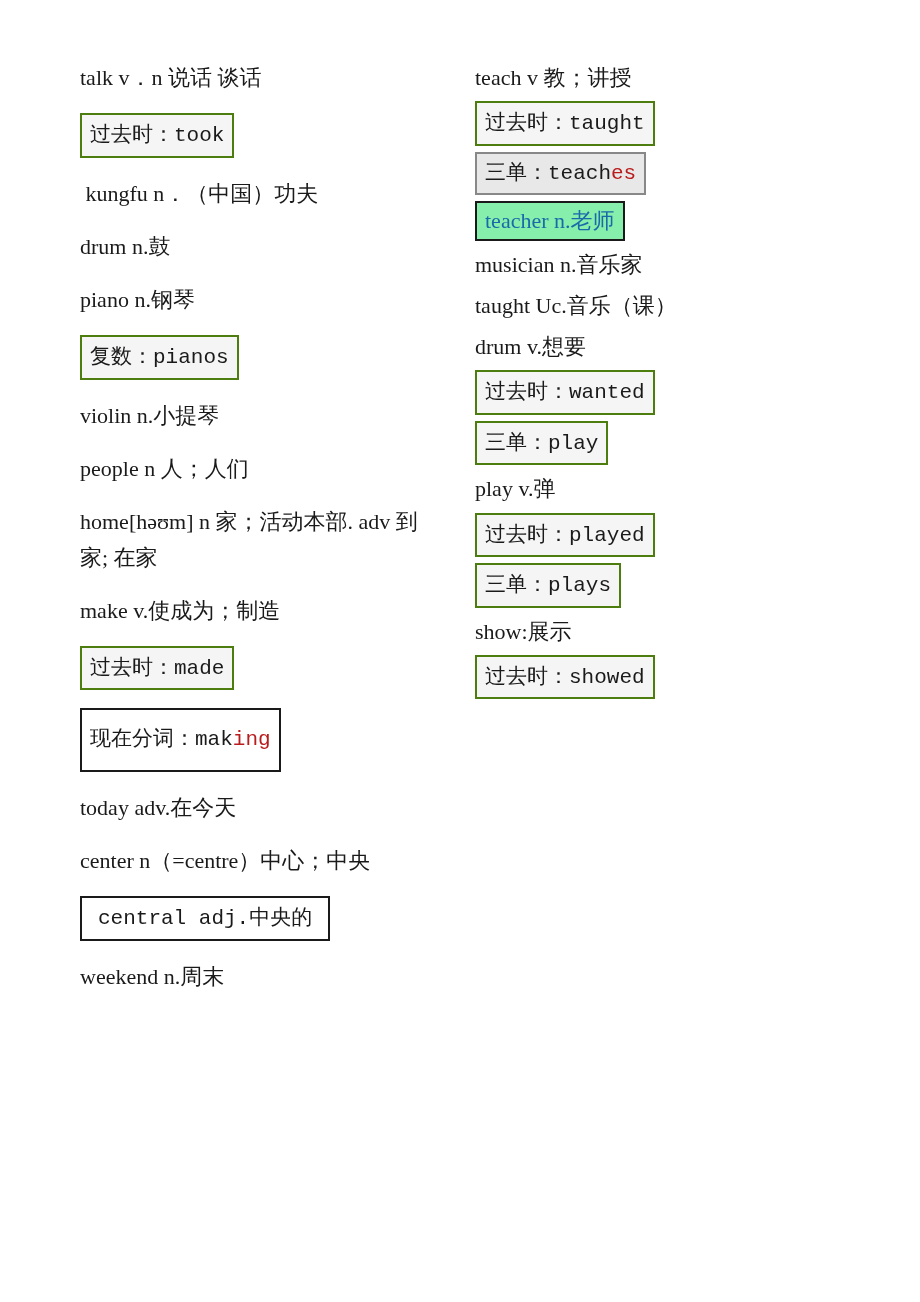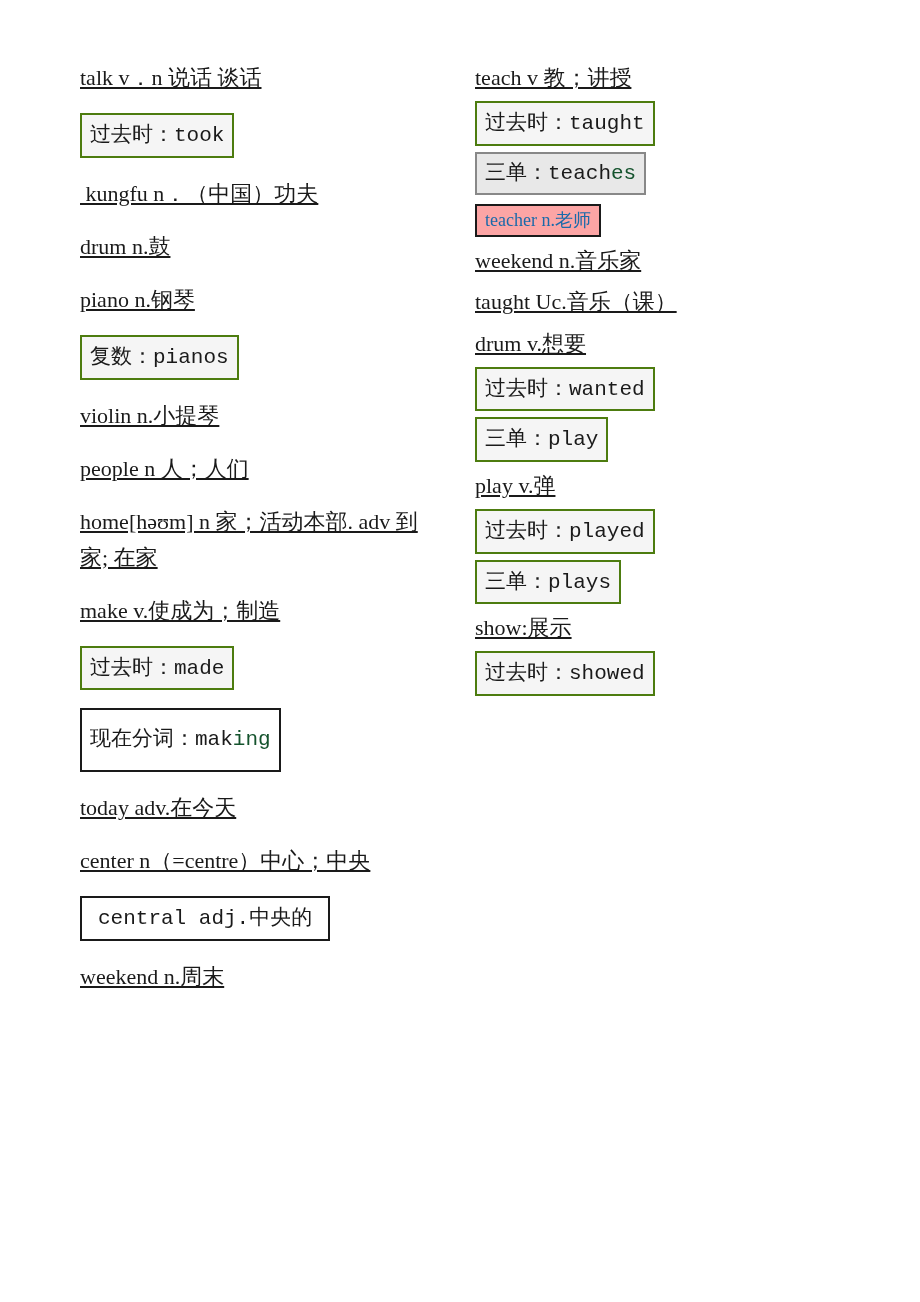--- a/index.html
+++ b/index.html
@@ -16,21 +16,20 @@
       width: 920px;
       min-height: 1302px;
       padding: 60px 80px;
     }
 
     .content {
       display: grid;
       grid-template-columns: 1fr 1fr;
       gap: 0;
       column-gap: 30px;
-      text-decoration: underline;
     }
 
     .left-col {
       display: flex;
       flex-direction: column;
       gap: 12px;
     }
 
     .right-col {
       display: flex;
@@ -39,27 +38,27 @@
 
     .entry {
       line-height: 1.6;
       font-size: 22px;
     }
 
     .boxed-teacher {
       display: inline-block;
       border: 2px solid #1a1a1a;
       padding: 0 8px;
-      font-size: 18px;
-      background: #fca5a5;
+      font-size: 22px;
+      background: #86efac;
       color: #1a6aaa;
     }
 
     .highlight-blue {
-      color: #14532d;
+      color: #b91c1c;
     }
 
     .mono {
       font-family: "Courier New", monospace;
     }
 
     .entry-boxed {
       border: 2px solid #4d7c0f;
       padding: 3px 8px;
       display: inline-block;
@@ -187,21 +186,21 @@
       </span>
     </div>
 
     <div class="entry row">
       <span class="boxed-teacher">
         <span>teacher n.老师</span>
       </span>
     </div>
 
     <div class="entry row">
-      <span>weekend   n.音乐家</span>
+      <span>musician   n.音乐家</span>
     </div>
 
     <div class="entry row">
       <span>taught Uc.音乐（课）</span>
     </div>
 
     <div class="entry row">
       <span>drum v.想要</span>
     </div>
 

